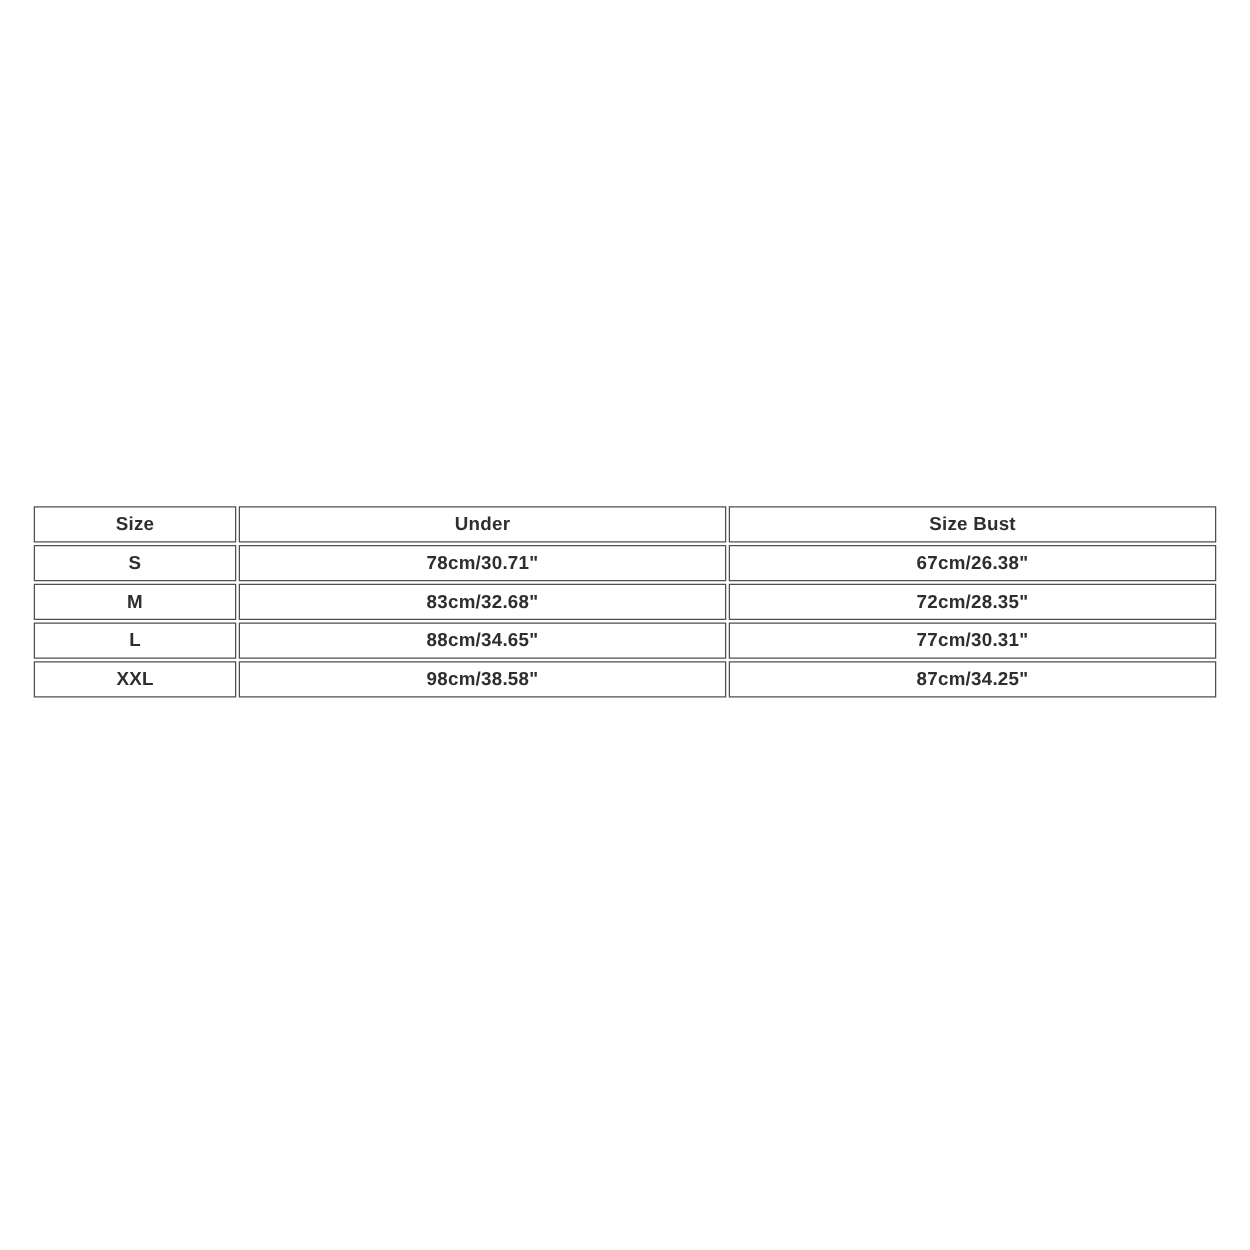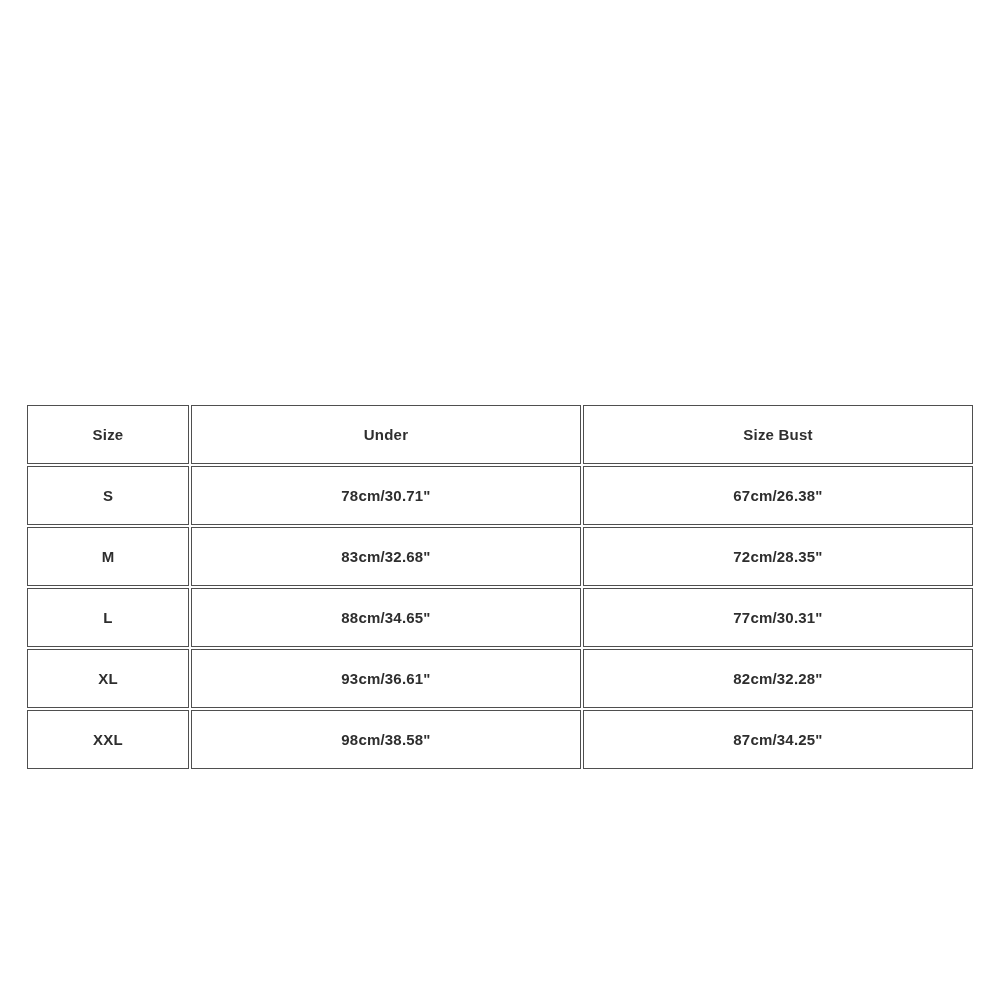--- a/index.html
+++ b/index.html
@@ -23,21 +23,21 @@
   table.size-chart {
     width: 100%;
     border-collapse: separate;
     border-spacing: 2px;
     table-layout: fixed;
   }
   table.size-chart th,
   table.size-chart td {
     border: 1px solid var(--border-color, #4f4f4f);
     height: 27px;
-    padding: 15px 4px;
+    padding: 0 4px;
     text-align: center;
     vertical-align: middle;
     font-size: 15px;
     font-weight: bold;
     color: var(--text-color, #2e2e2e);
     background: var(--cell-bg, #ffffff);
     letter-spacing: 0.2px;
     white-space: nowrap;
     overflow: hidden;
   }
@@ -72,24 +72,19 @@
         <td>M</td>
         <td>83cm/32.68"</td>
         <td>72cm/28.35"</td>
       </tr>
       <tr>
         <td>L</td>
         <td>88cm/34.65"</td>
         <td>77cm/30.31"</td>
       </tr>
       <tr>
-        <td>XL</td>
-        <td>93cm/36.61"</td>
-        <td>82cm/32.28"</td>
-      </tr>
-      <tr>
         <td>XXL</td>
         <td>98cm/38.58"</td>
         <td>87cm/34.25"</td>
       </tr>
     </tbody>
   </table>
 </div>
 
 </body></html>

